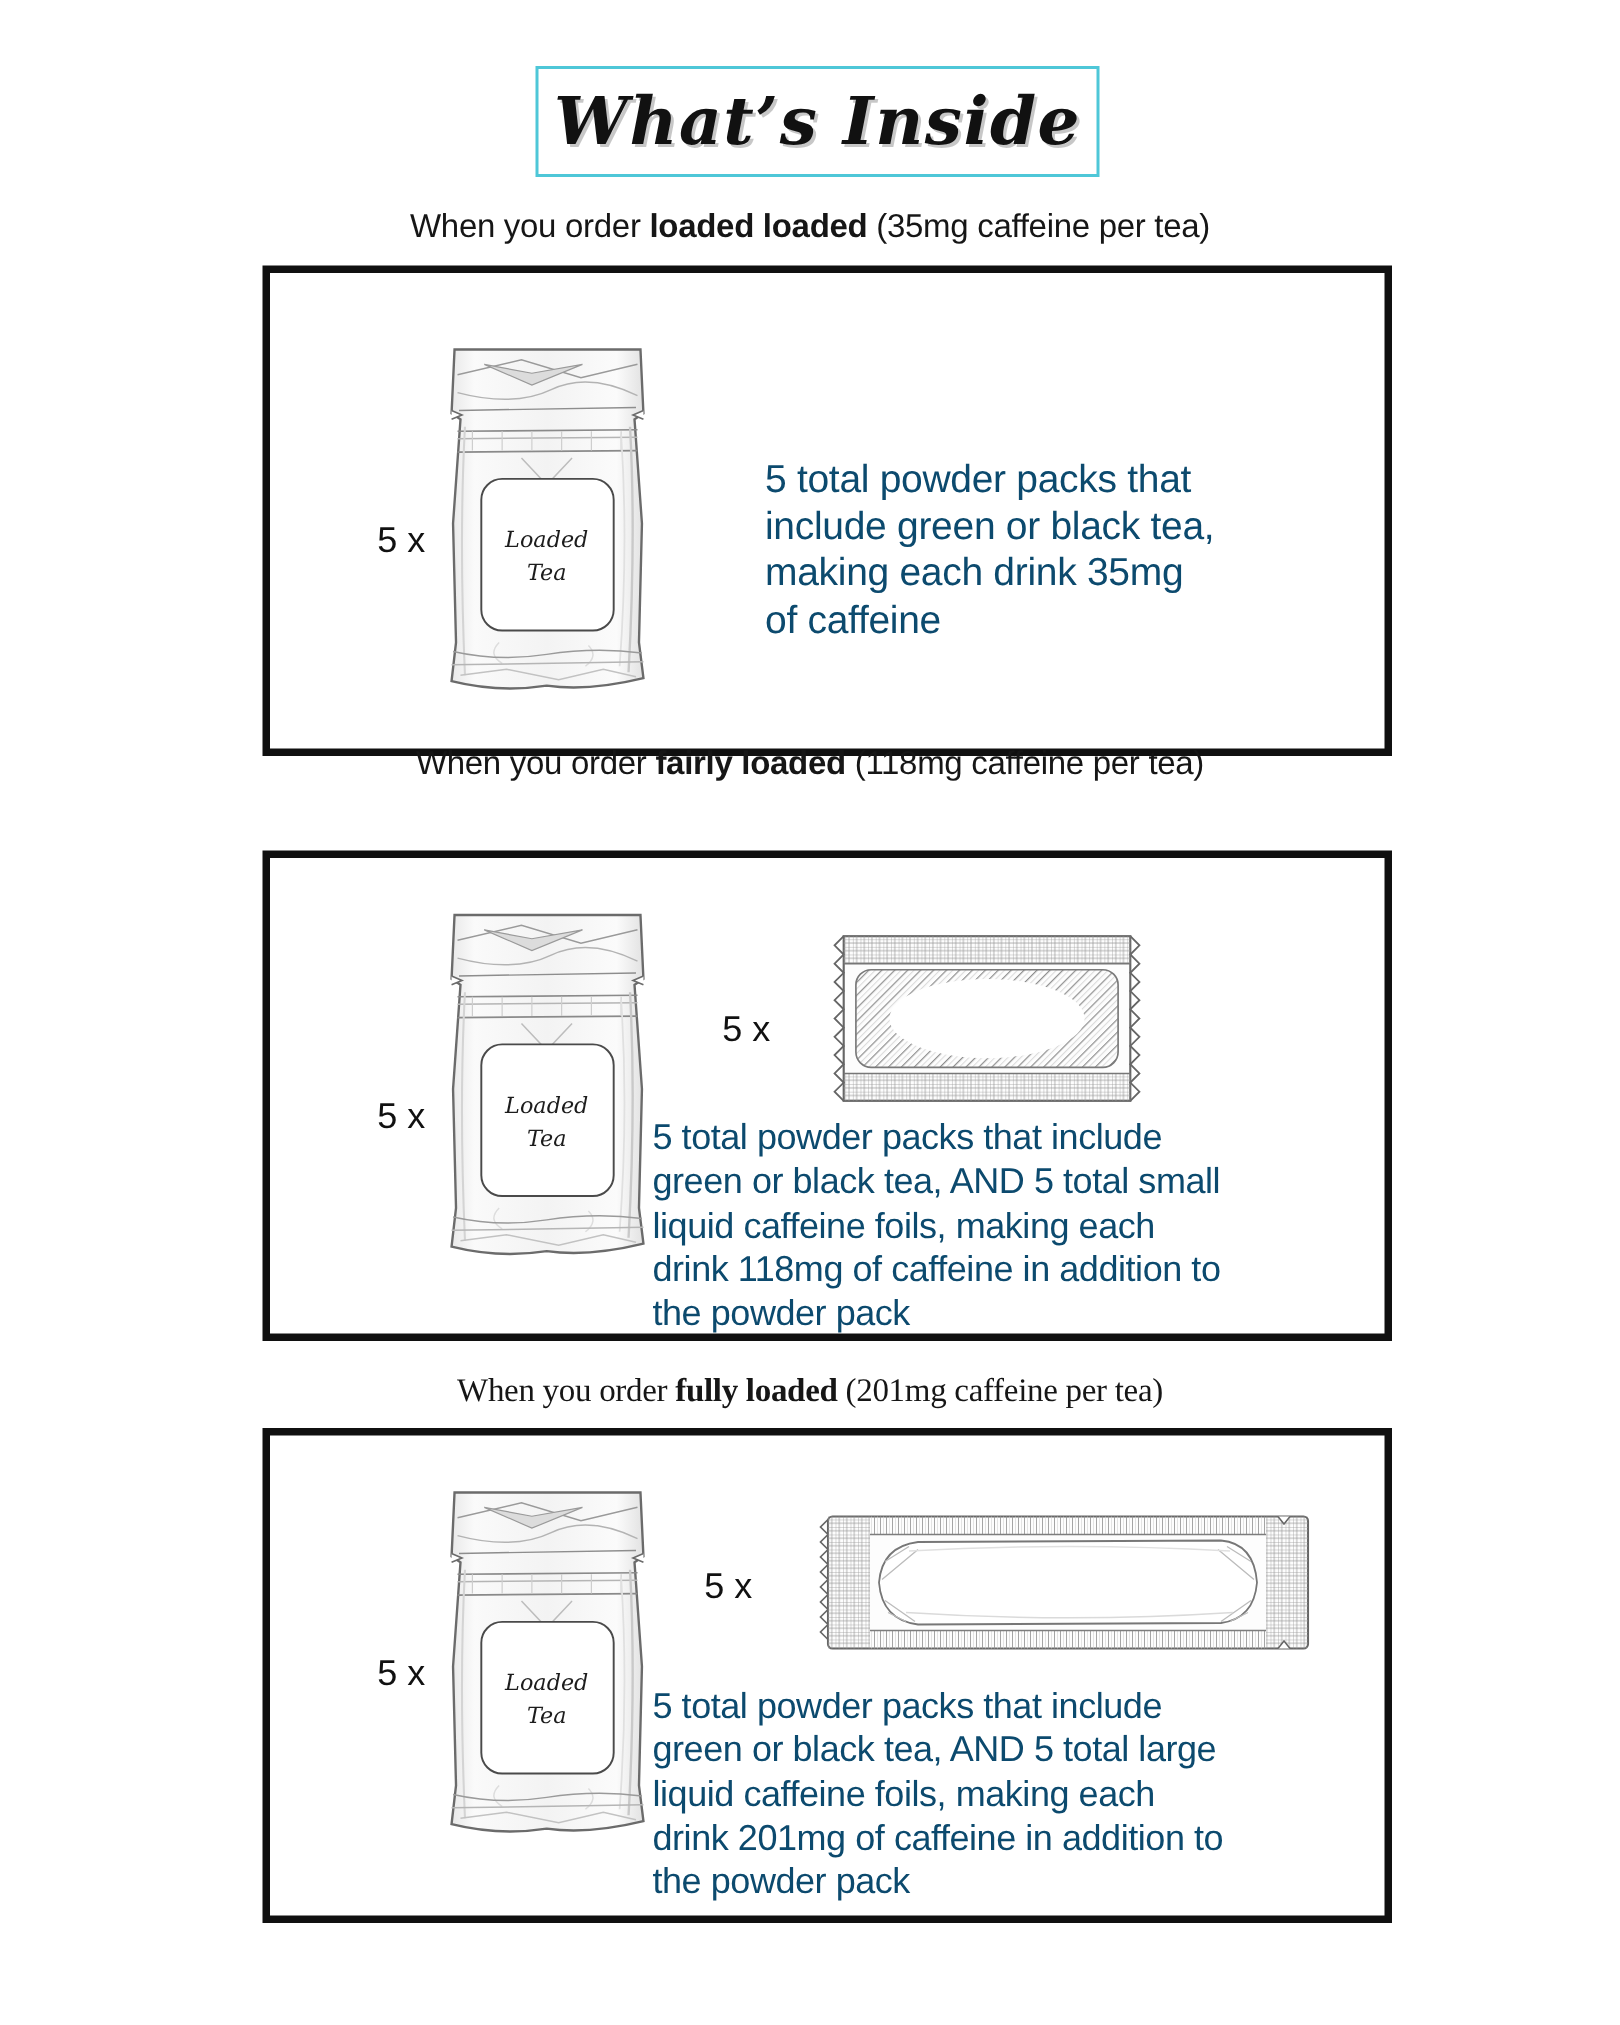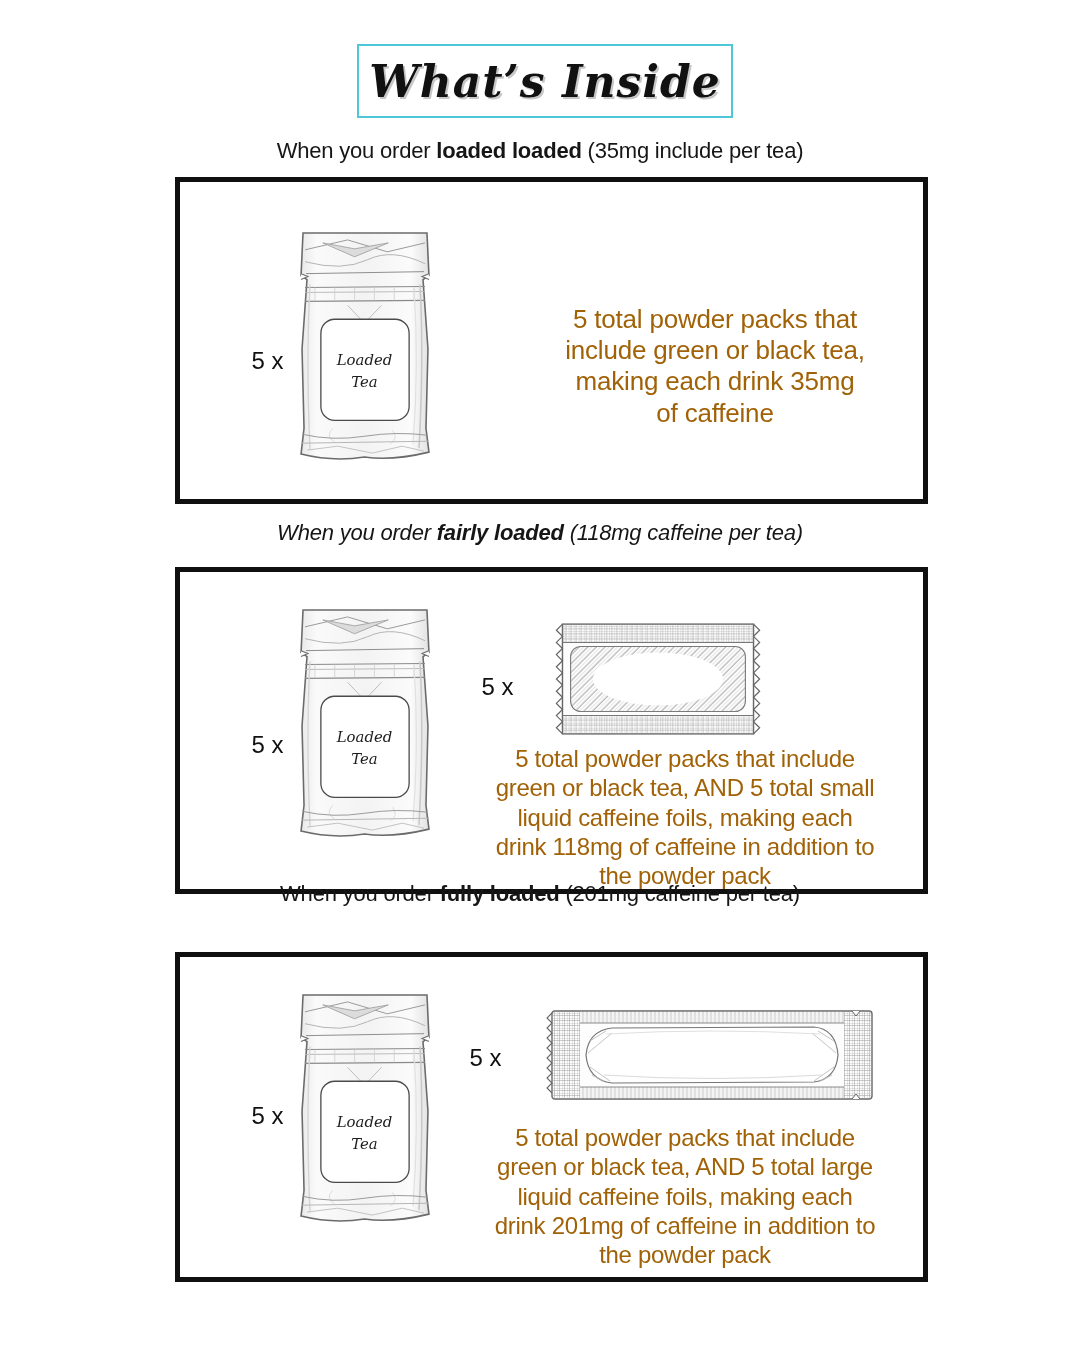--- a/index.html
+++ b/index.html
@@ -21,22 +21,22 @@
     text-shadow:2px 2px 0 rgba(0,0,0,0.22);
     letter-spacing:1px; white-space:nowrap;
   }
   
   .sec-header {
     position:absolute; left:0; width:1080px; text-align:center;
     font-size:22px; letter-spacing:-0.2px; color:#161616;
   }
   .sec-header b { font-weight:700; }
   #header-1 { top:138px; }
-  #header-2 { top:520px;font-style:italic; }
-  #header-3 { top:881px; }
+  #header-2 { top:496px; }
+  #header-3 { top:914px;font-family:Liberation Serif, serif; }
   
   .content-box {
     position:absolute; left:175px; width:753px; height:327px;
     border:5px solid #101010; background:#ffffff;
   }
   #box-1 { top:177px; }
   #box-2 { top:567px; }
   #box-3 { top:952px; height:330px; }
   .count-label {
     position:absolute; width:75px; text-align:center;
@@ -47,21 +47,21 @@
   #box-2 .pack-wrap { top:35px; }
   #box-3 .pack-wrap { top:35px; }
   #box-1 .count-powder { left:50px; top:162px; }
   #box-2 .count-powder { left:50px; top:156px; }
   #box-3 .count-powder { left:50px; top:142px; }
   .foil-small-wrap { position:absolute; left:368px; top:44px; width:220px; height:125px; }
   .foil-large-wrap { position:absolute; left:362px; top:46px; width:342px; height:104px; }
   #box-2 .count-foil { left:280px; top:98px; }
   #box-3 .count-foil { left:268px; top:84px; }
   .desc {
-    position:absolute; text-align:center; white-space:pre-line; color:#a16207;
+    position:absolute; text-align:left; white-space:pre-line; color:#0c4a6e;
   }
   #box-1 .desc { left:330px; top:122px; width:410px; font-size:26px; line-height:1.2; letter-spacing:-0.2px; }
   #box-2 .desc { left:255px; top:172px; width:500px; font-size:24px; line-height:1.22; letter-spacing:-0.3px; }
   #box-3 .desc { left:255px; top:166px; width:500px; font-size:24px; line-height:1.22; letter-spacing:-0.3px; }
   .illus { width:100%; height:100%; display:block; }
   .defs-holder { position:absolute; width:0; height:0; overflow:hidden; }
 </style>
 </head>
 <body>
 
@@ -146,21 +146,21 @@
   </defs>
 </svg>
 
 <div class="canvas">
 
   <div class="title-box">
     <div class="title-text">What’s Inside</div>
   </div>
 
   <div class="sec-header" id="header-1">
-    <span>When you order </span><b>loaded loaded</b><span> (35mg include per tea)</span>
+    <span>When you order </span><b>loaded loaded</b><span> (35mg caffeine per tea)</span>
   </div>
 
   <div class="content-box" id="box-1">
     <div class="count-label count-powder">5 x</div>
     <div class="pack-wrap">
       <svg class="illus" viewBox="0 0 145 238">
           <use href="#powder-pack"></use>
         </svg>
     </div>
     <div class="desc">5 total powder packs that

